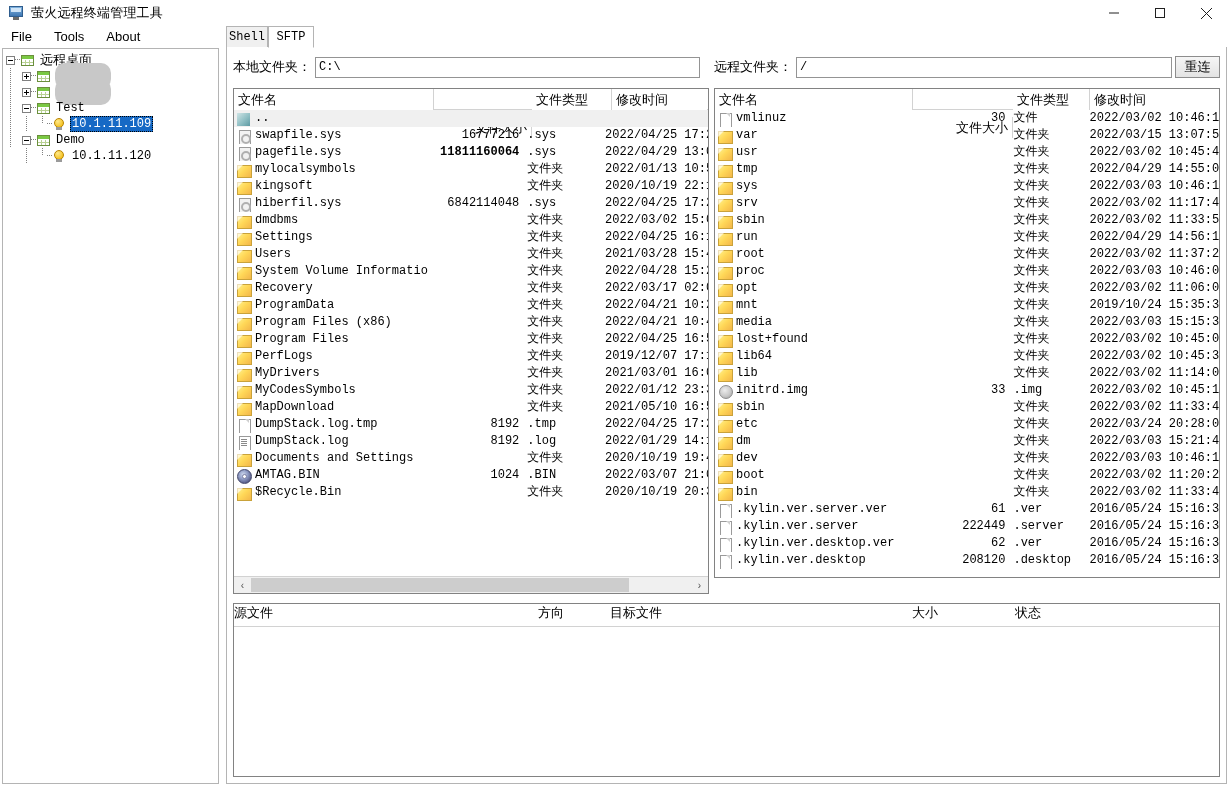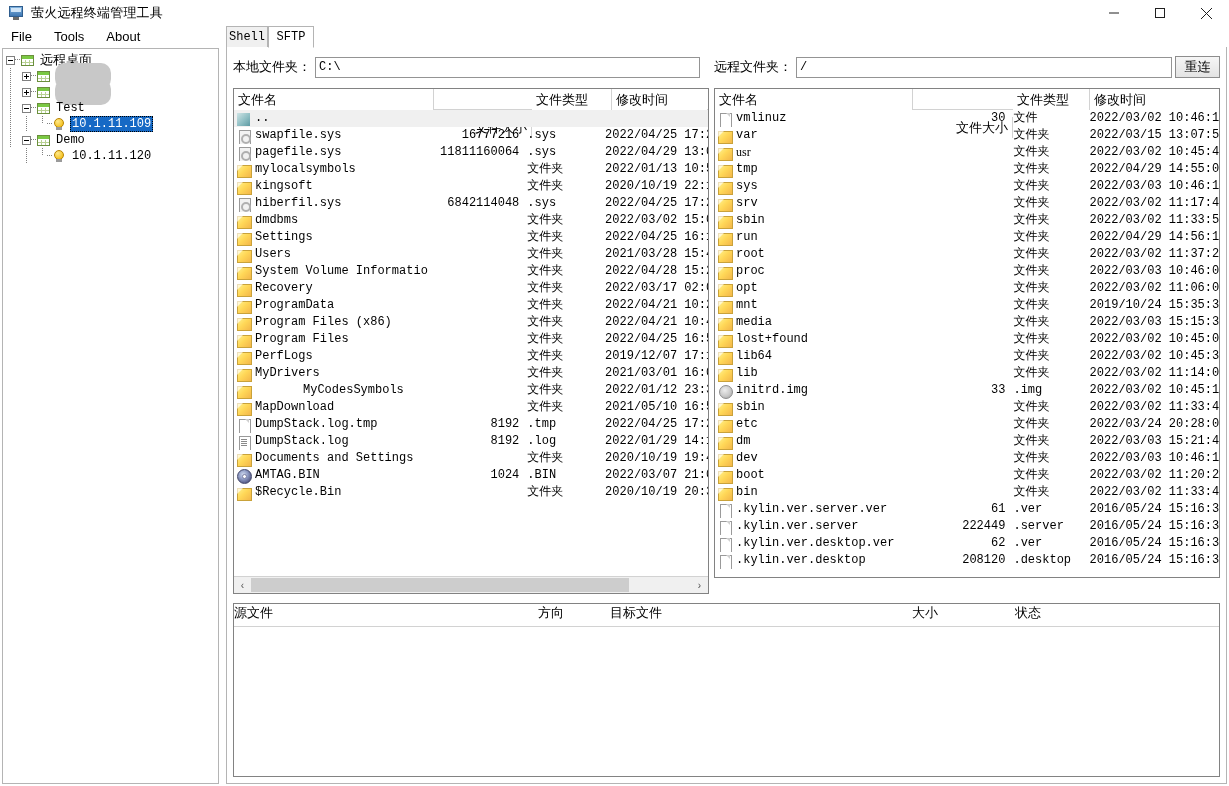--- a/index.html
+++ b/index.html
@@ -460,21 +460,21 @@
           </div>
           <div class="fc right" style="width: 98px;">16777216</div>
           <div class="fc" style="width: 80px;">.sys</div>
           <div class="fc" style="width: 110px;">2022/04/25 17:2</div>
         </div>
         <div class="frow">
           <div class="fc name" style="width: 200px;">
             <span class="ico sys"></span>
             <span>pagefile.sys</span>
           </div>
-          <div class="fc right" style="width: 98px;">11811160064</div>
+          <div class="fc right" style="width: 98px; font-weight: bold;">11811160064</div>
           <div class="fc" style="width: 80px;">.sys</div>
           <div class="fc" style="width: 110px;">2022/04/29 13:0</div>
         </div>
         <div class="frow">
           <div class="fc name" style="width: 200px;">
             <span class="ico folder"></span>
             <span>mylocalsymbols</span>
           </div>
           <div class="fc right" style="width: 98px;"></div>
           <div class="fc" style="width: 80px;">文件夹</div>
@@ -582,21 +582,21 @@
         <div class="frow">
           <div class="fc name" style="width: 200px;">
             <span class="ico folder"></span>
             <span>MyDrivers</span>
           </div>
           <div class="fc right" style="width: 98px;"></div>
           <div class="fc" style="width: 80px;">文件夹</div>
           <div class="fc" style="width: 110px;">2021/03/01 16:0</div>
         </div>
         <div class="frow">
-          <div class="fc name" style="width: 200px; gap: 48px;">
+          <div class="fc name" style="width: 200px;">
             <span class="ico folder"></span>
             <span>MyCodesSymbols</span>
           </div>
           <div class="fc right" style="width: 98px;"></div>
           <div class="fc" style="width: 80px;">文件夹</div>
           <div class="fc" style="width: 110px;">2022/01/12 23:3</div>
         </div>
         <div class="frow">
           <div class="fc name" style="width: 200px;">
             <span class="ico folder"></span>
@@ -681,21 +681,21 @@
         <div class="frow">
           <div class="fc name" style="width: 198px;">
             <span class="ico folder"></span>
             <span>var</span>
           </div>
           <div class="fc right" style="width: 100px;"></div>
           <div class="fc" style="width: 77px;">文件夹</div>
           <div class="fc" style="width: 135px;">2022/03/15 13:07:53</div>
         </div>
         <div class="frow">
-          <div class="fc name" style="width: 198px; font-family: Liberation Serif, serif;">
+          <div class="fc name" style="width: 198px;">
             <span class="ico folder"></span>
             <span>usr</span>
           </div>
           <div class="fc right" style="width: 100px;"></div>
           <div class="fc" style="width: 77px;">文件夹</div>
           <div class="fc" style="width: 135px;">2022/03/02 10:45:48</div>
         </div>
         <div class="frow">
           <div class="fc name" style="width: 198px;">
             <span class="ico folder"></span>

